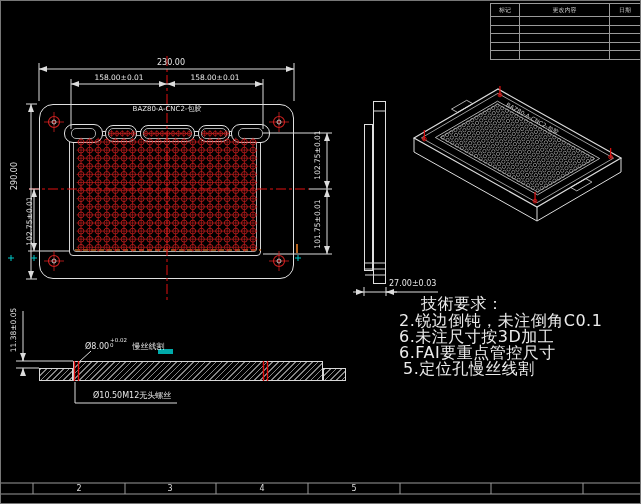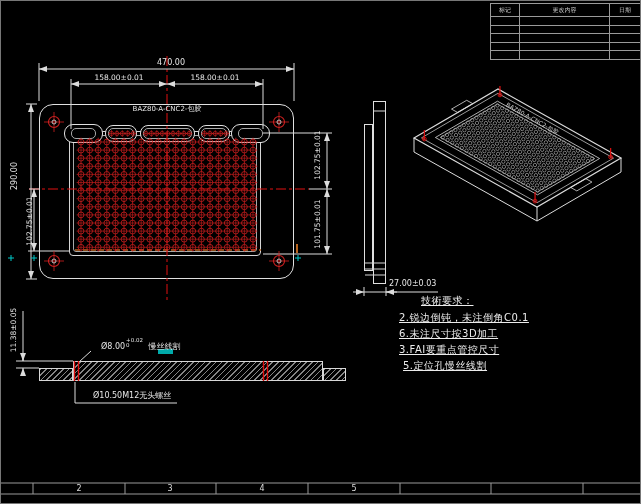--- a/index.html
+++ b/index.html
@@ -13,21 +13,21 @@
   .maskbg{background:#000;}
   .hatch{position:absolute;border:1px solid #d8d8d8;box-sizing:border-box;
     background:repeating-linear-gradient(135deg, rgba(140,140,140,.95) 0 1px, transparent 1px 4px);}
   svg{position:absolute;left:0;top:0;pointer-events:none;}
   .tolstack{display:inline-block;vertical-align:2px;font-size:5.5px;line-height:5px;margin-left:1px;}
   #revtable{position:absolute;left:489px;top:2px;width:151px;height:57px;border:1px solid #9a9a9a;
     display:grid;grid-template-columns:29px 90px 30px;grid-template-rows:13px repeat(5,8.6px);box-sizing:border-box;}
   #revtable div{border-right:1px solid #9a9a9a;border-bottom:1px solid #9a9a9a;box-sizing:border-box;
     color:#c8c8c8;font-size:6px;line-height:12px;text-align:center;overflow:hidden;}
   .zone{position:absolute;color:#dcdcdc;font-size:8px;width:20px;text-align:center;top:483px;}
-  .techline{position:absolute;color:#ececec;font-size:10px;white-space:nowrap;letter-spacing:0.5px;text-decoration:underline;}
+  .techline{position:absolute;color:#ececec;font-size:16px;white-space:nowrap;letter-spacing:0.5px;}
 </style>
 </head>
 <body>
 
 <div id="canvas">
 
   <div class="outline" style="left:38px;top:103px;width:255px;height:175px;border-radius:14px;"></div>
   <div class="outline" style="left:68px;top:130px;width:192px;height:125px;border-radius:4px;border-color:#d6d6d6;"></div>
   <div class="outline2" style="left:72px;top:134px;width:184px;height:117px;border-radius:3px;"></div>
 
@@ -1425,43 +1425,43 @@
         <circle cx="498.95" cy="93.9" r="1.9" fill="none" stroke="#e01010" stroke-width="0.9"></circle>
         <line x1="609.65" y1="147" x2="609.65" y2="157" stroke="#e01010" stroke-width="1.2"></line>
         <circle cx="609.65" cy="156" r="1.9" fill="none" stroke="#e01010" stroke-width="0.9"></circle>
         <line x1="534.05" y1="191.10000000000002" x2="534.05" y2="201.10000000000002" stroke="#e01010" stroke-width="1.2"></line>
         <circle cx="534.05" cy="200.10000000000002" r="1.9" fill="none" stroke="#e01010" stroke-width="0.9"></circle>
       </g>
   </svg>
 
   <div class="t tc" style="left:108px;top:104px;width:116px;font-size:7px;">BAZ80-A-CNC2-包胶</div>
 
-  <div class="t tc" style="left:140px;top:57px;width:60px;">470.00</div>
+  <div class="t tc" style="left:140px;top:57px;width:60px;">230.00</div>
   <div class="t tc" style="left:88px;top:72px;width:60px;font-size:7.5px;">158.00±0.01</div>
   <div class="t tc" style="left:184px;top:72px;width:60px;font-size:7.5px;">158.00±0.01</div>
   <div class="t tc rot" style="left:9px;top:206px;width:62px;">290.00</div>
   <div class="t tc rot" style="left:24px;top:249px;width:58px;font-size:7.5px;">102.75±0.01</div>
   <div class="t tc rot" style="left:312px;top:182px;width:56px;font-size:7.5px;">102.75±0.01</div>
   <div class="t tc rot" style="left:312px;top:251px;width:56px;font-size:7.5px;">101.75±0.01</div>
   <div class="t" style="left:388px;top:278px;">27.00±0.03</div>
   <div class="t tc rot" style="left:8px;top:356px;width:54px;font-size:7.5px;">11.38±0.05</div>
 
-  <div class="t" style="left:100px;top:337px;">
+  <div class="t" style="left:84px;top:337px;">
     <span>Ø8.00</span><span class="tolstack"><span style="display:block;">+0.02</span><span style="display:block;">0</span></span>
     <span style="margin-left:3px;">慢丝线割</span>
   </div>
   <div class="t" style="left:92px;top:390px;">Ø10.50M12无头螺丝</div>
 
   <div class="t" style="left:508px;top:99px;font-size:6px;transform:rotate(29deg);transform-origin:0 0;color:#cfcfcf;">BAZ80-A-CNC2-包胶</div>
 
   <div>
     <div class="techline" style="left:420px;top:293px;">技術要求：</div>
     <div class="techline" style="left:398px;top:310px;">2.锐边倒钝，未注倒角C0.1</div>
     <div class="techline" style="left:398px;top:326px;">6.未注尺寸按3D加工</div>
-    <div class="techline" style="left:398px;top:342px;">3.FAI要重点管控尺寸</div>
+    <div class="techline" style="left:398px;top:342px;">6.FAI要重点管控尺寸</div>
     <div class="techline" style="left:402px;top:358px;">5.定位孔慢丝线割</div>
   </div>
 
   <div id="revtable">
     <div>标记</div>
     <div>更改内容</div>
     <div style="border-right:none;">日期</div>
 
   <div></div>
       <div></div>

